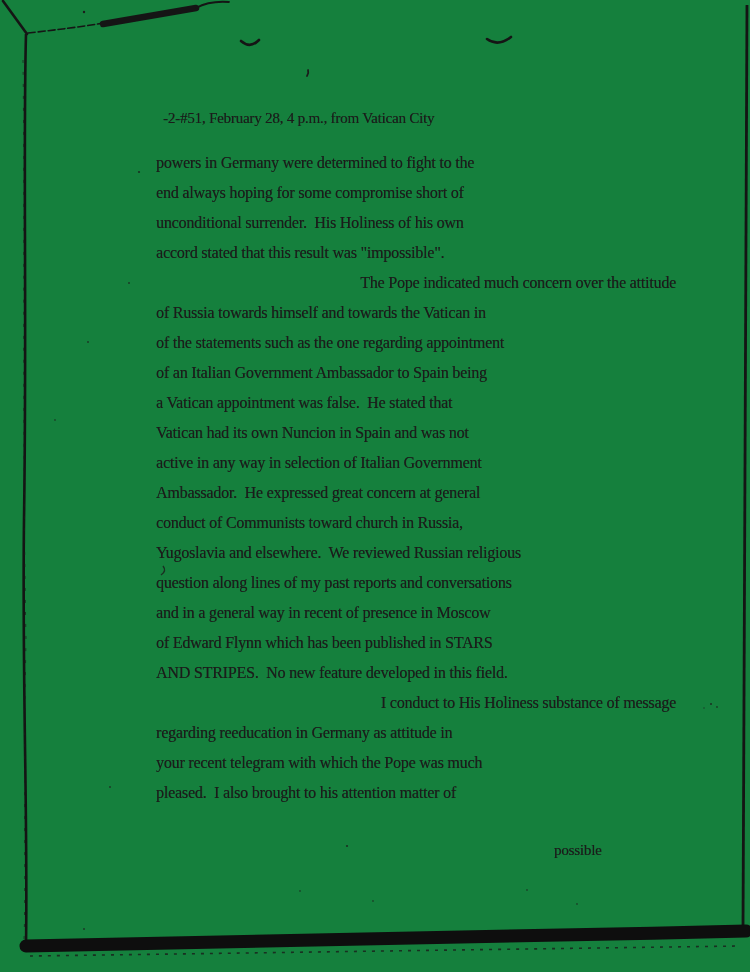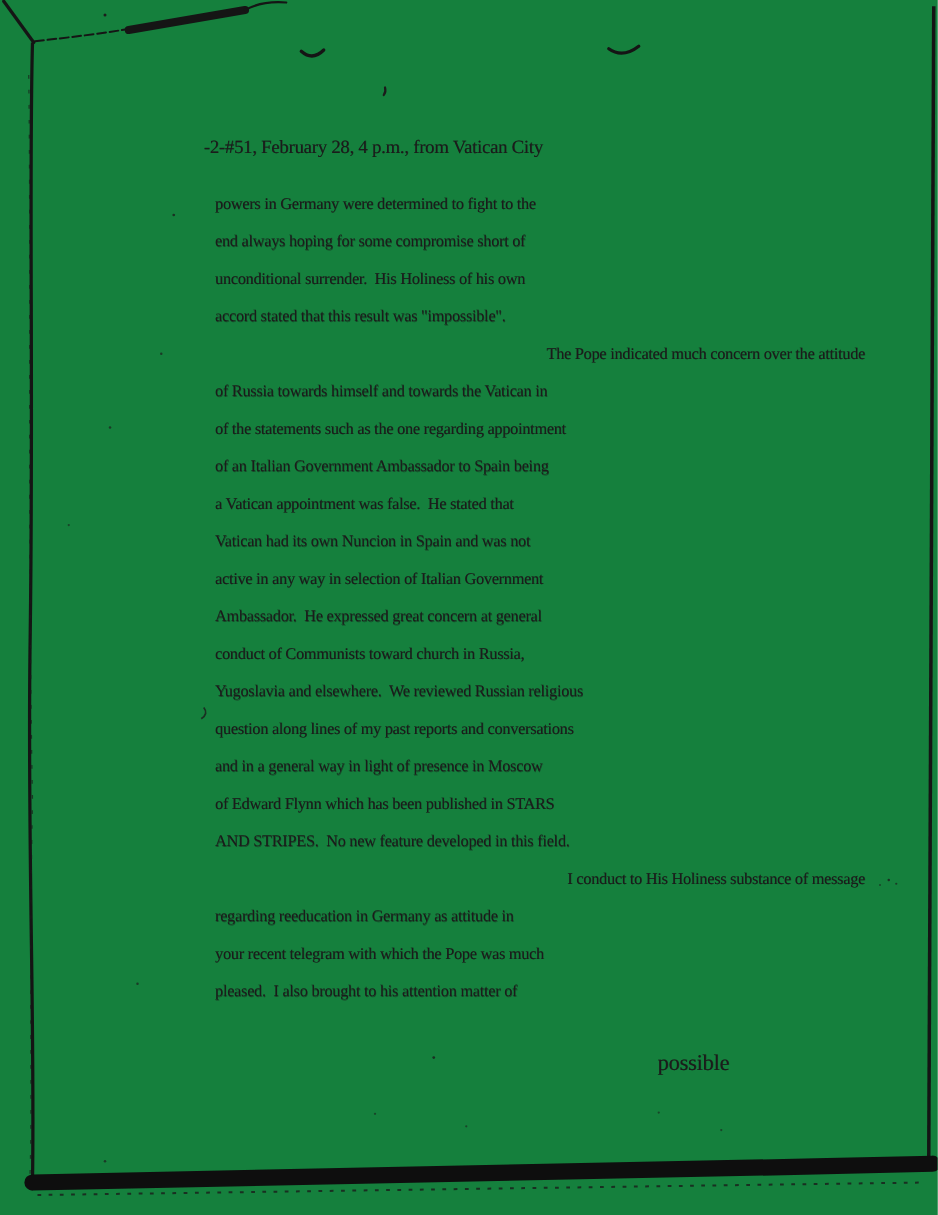--- a/index.html
+++ b/index.html
@@ -8,28 +8,28 @@
     background:#ffffff;
     font-family:"Liberation Mono","DejaVu Sans Mono",monospace;
   }
   .page{position:absolute;inset:0;background:#15803d;font-family:Liberation Serif, serif;}
   .ink{color:#1b1b1b;text-shadow:0.35px 0.25px 0 rgba(25,25,25,0.55);}
   .header-line{
     position:absolute;left:163px;top:108px;
     font-size:15px;line-height:20px;letter-spacing:-0.2px;white-space:pre;
   }
   .body-block{
-    position:absolute;left:172px;top:148px;width:520px;
-    font-size:13px;letter-spacing:-0.2px;
+    position:absolute;left:156px;top:148px;width:520px;
+    font-size:16px;letter-spacing:-0.2px;
   }
   .line{height:30px;line-height:30px;white-space:pre;}
   .line.indent{padding-left:56px;text-align:right;}
   .catchword{
-    position:absolute;left:526px;top:840px;
-    font-size:18px;line-height:20px;letter-spacing:-0.2px;white-space:pre;
+    position:absolute;left:554px;top:840px;
+    font-size:15px;line-height:20px;letter-spacing:-0.2px;white-space:pre;
   }
   .artifacts{position:absolute;inset:0;pointer-events:none;}
 </style>
 </head>
 <body>
 
 <div class="page">
 
   <div class="header-line ink">-2-#51, February 28, 4 p.m., from Vatican City</div>
 
@@ -42,21 +42,21 @@
     <div class="line">of Russia towards himself and towards the Vatican in</div>
     <div class="line">of the statements such as the one regarding appointment</div>
     <div class="line">of an Italian Government Ambassador to Spain being</div>
     <div class="line">a Vatican appointment was false.  He stated that</div>
     <div class="line">Vatican had its own Nuncion in Spain and was not</div>
     <div class="line">active in any way in selection of Italian Government</div>
     <div class="line">Ambassador.  He expressed great concern at general</div>
     <div class="line">conduct of Communists toward church in Russia,</div>
     <div class="line">Yugoslavia and elsewhere.  We reviewed Russian religious</div>
     <div class="line">question along lines of my past reports and conversations</div>
-    <div class="line">and in a general way in light of presence in Moscow</div>
+    <div class="line">and in a general way in recent of presence in Moscow</div>
     <div class="line">of Edward Flynn which has been published in STARS</div>
     <div class="line">AND STRIPES.  No new feature developed in this field.</div>
     <div class="line indent">I conduct to His Holiness substance of message</div>
     <div class="line">regarding reeducation in Germany as attitude in</div>
     <div class="line">your recent telegram with which the Pope was much</div>
     <div class="line">pleased.  I also brought to his attention matter of</div>
   </div>
 
   <div class="catchword ink">possible</div>
 

